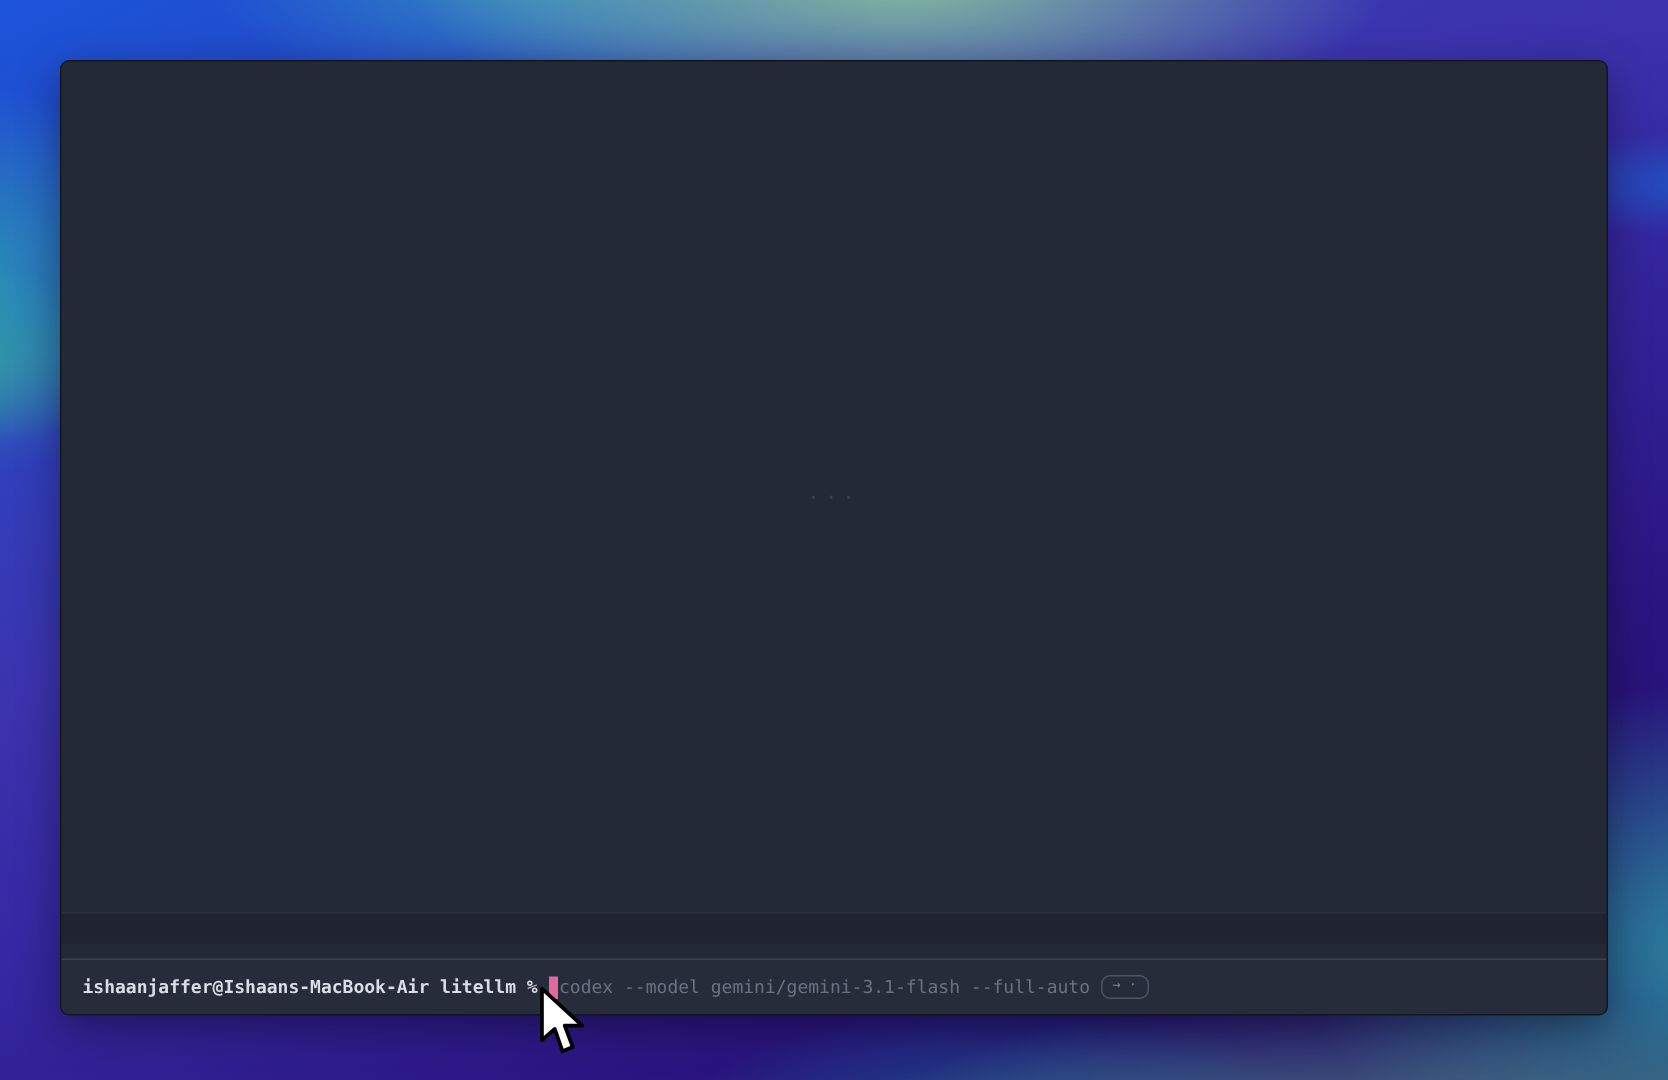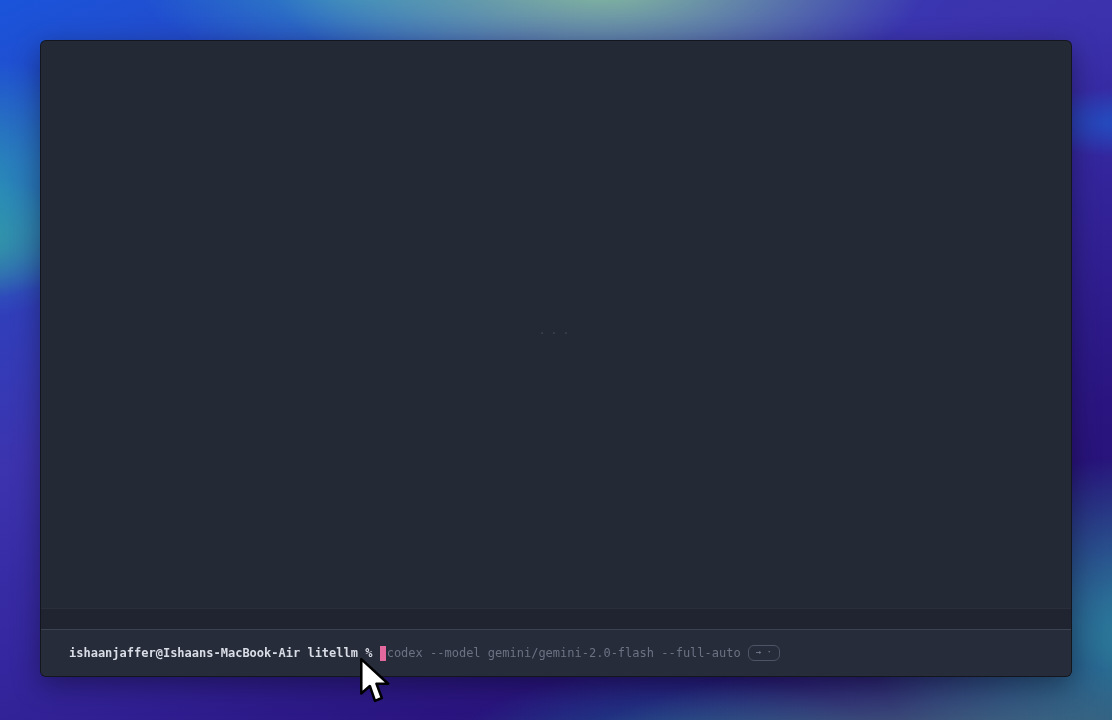--- a/index.html
+++ b/index.html
@@ -37,25 +37,25 @@
     color: #3d4452; font-size: 13px; letter-spacing: 4px; user-select: none;
   }
 
   .pre-footer-strip {
     position: absolute; left: 0; right: 0; bottom: 47px; height: 21px;
     background: rgba(0,0,0,0.10);
     border-top: 1px solid rgba(125,135,155,0.10);
   }
 
   .terminal-footer {
-    position: absolute; left: 0; right: 0; bottom: 0; height: 47px;
+    position: absolute; left: 0; right: 0; bottom: 0; height: 37px;
     background: #272c3a;
     border-top: 1px solid #3c4252;
     display: flex; align-items: center;
-    padding-left: 28px;
+    padding-left: 14px;
     font-size: 12px; line-height: 16px;
   }
 
   .prompt-prefix { white-space: pre; color: #d9dde6; font-weight: bold; }
   .text-caret    { display: inline-block; width: 6px; height: 15px; background: #e2689e;
                    vertical-align: middle; margin-right: 1px; }
   .suggestion    { white-space: pre; color: #6b7283; }
   .hint-badge    { margin-left: 7px; border: 1px solid #4d5466; border-radius: 6px;
                    color: #7d8598; font-size: 9px; line-height: 11px;
                    padding: 1px 7px 2px 7px; white-space: pre; }
@@ -72,21 +72,21 @@
 
   <div class="terminal-window">
 
     <div class="loading-dots">···</div>
 
     <div class="pre-footer-strip"></div>
 
     <div class="terminal-footer">
       <span class="prompt-prefix">ishaanjaffer@Ishaans-MacBook-Air litellm % </span>
       <span class="text-caret"></span>
-      <span class="suggestion">codex --model gemini/gemini-2.0-flash --full-auto</span>
+      <span class="suggestion">codex --model gemini/gemini-3.1-flash --full-auto</span>
       <span class="hint-badge">→ ·</span>
     </div>
 
   </div>
 
   <div class="mouse-pointer">
     <svg viewBox="0 0 28 42">
       <path d="M2 1 L2 31 L9.5 24.5 L14 37.5 L20 35 L15.3 22.5 L25.5 22.5 Z" fill="#ffffff" stroke="#000000" stroke-width="2.2" stroke-linejoin="round"></path>
     </svg>
   </div>

